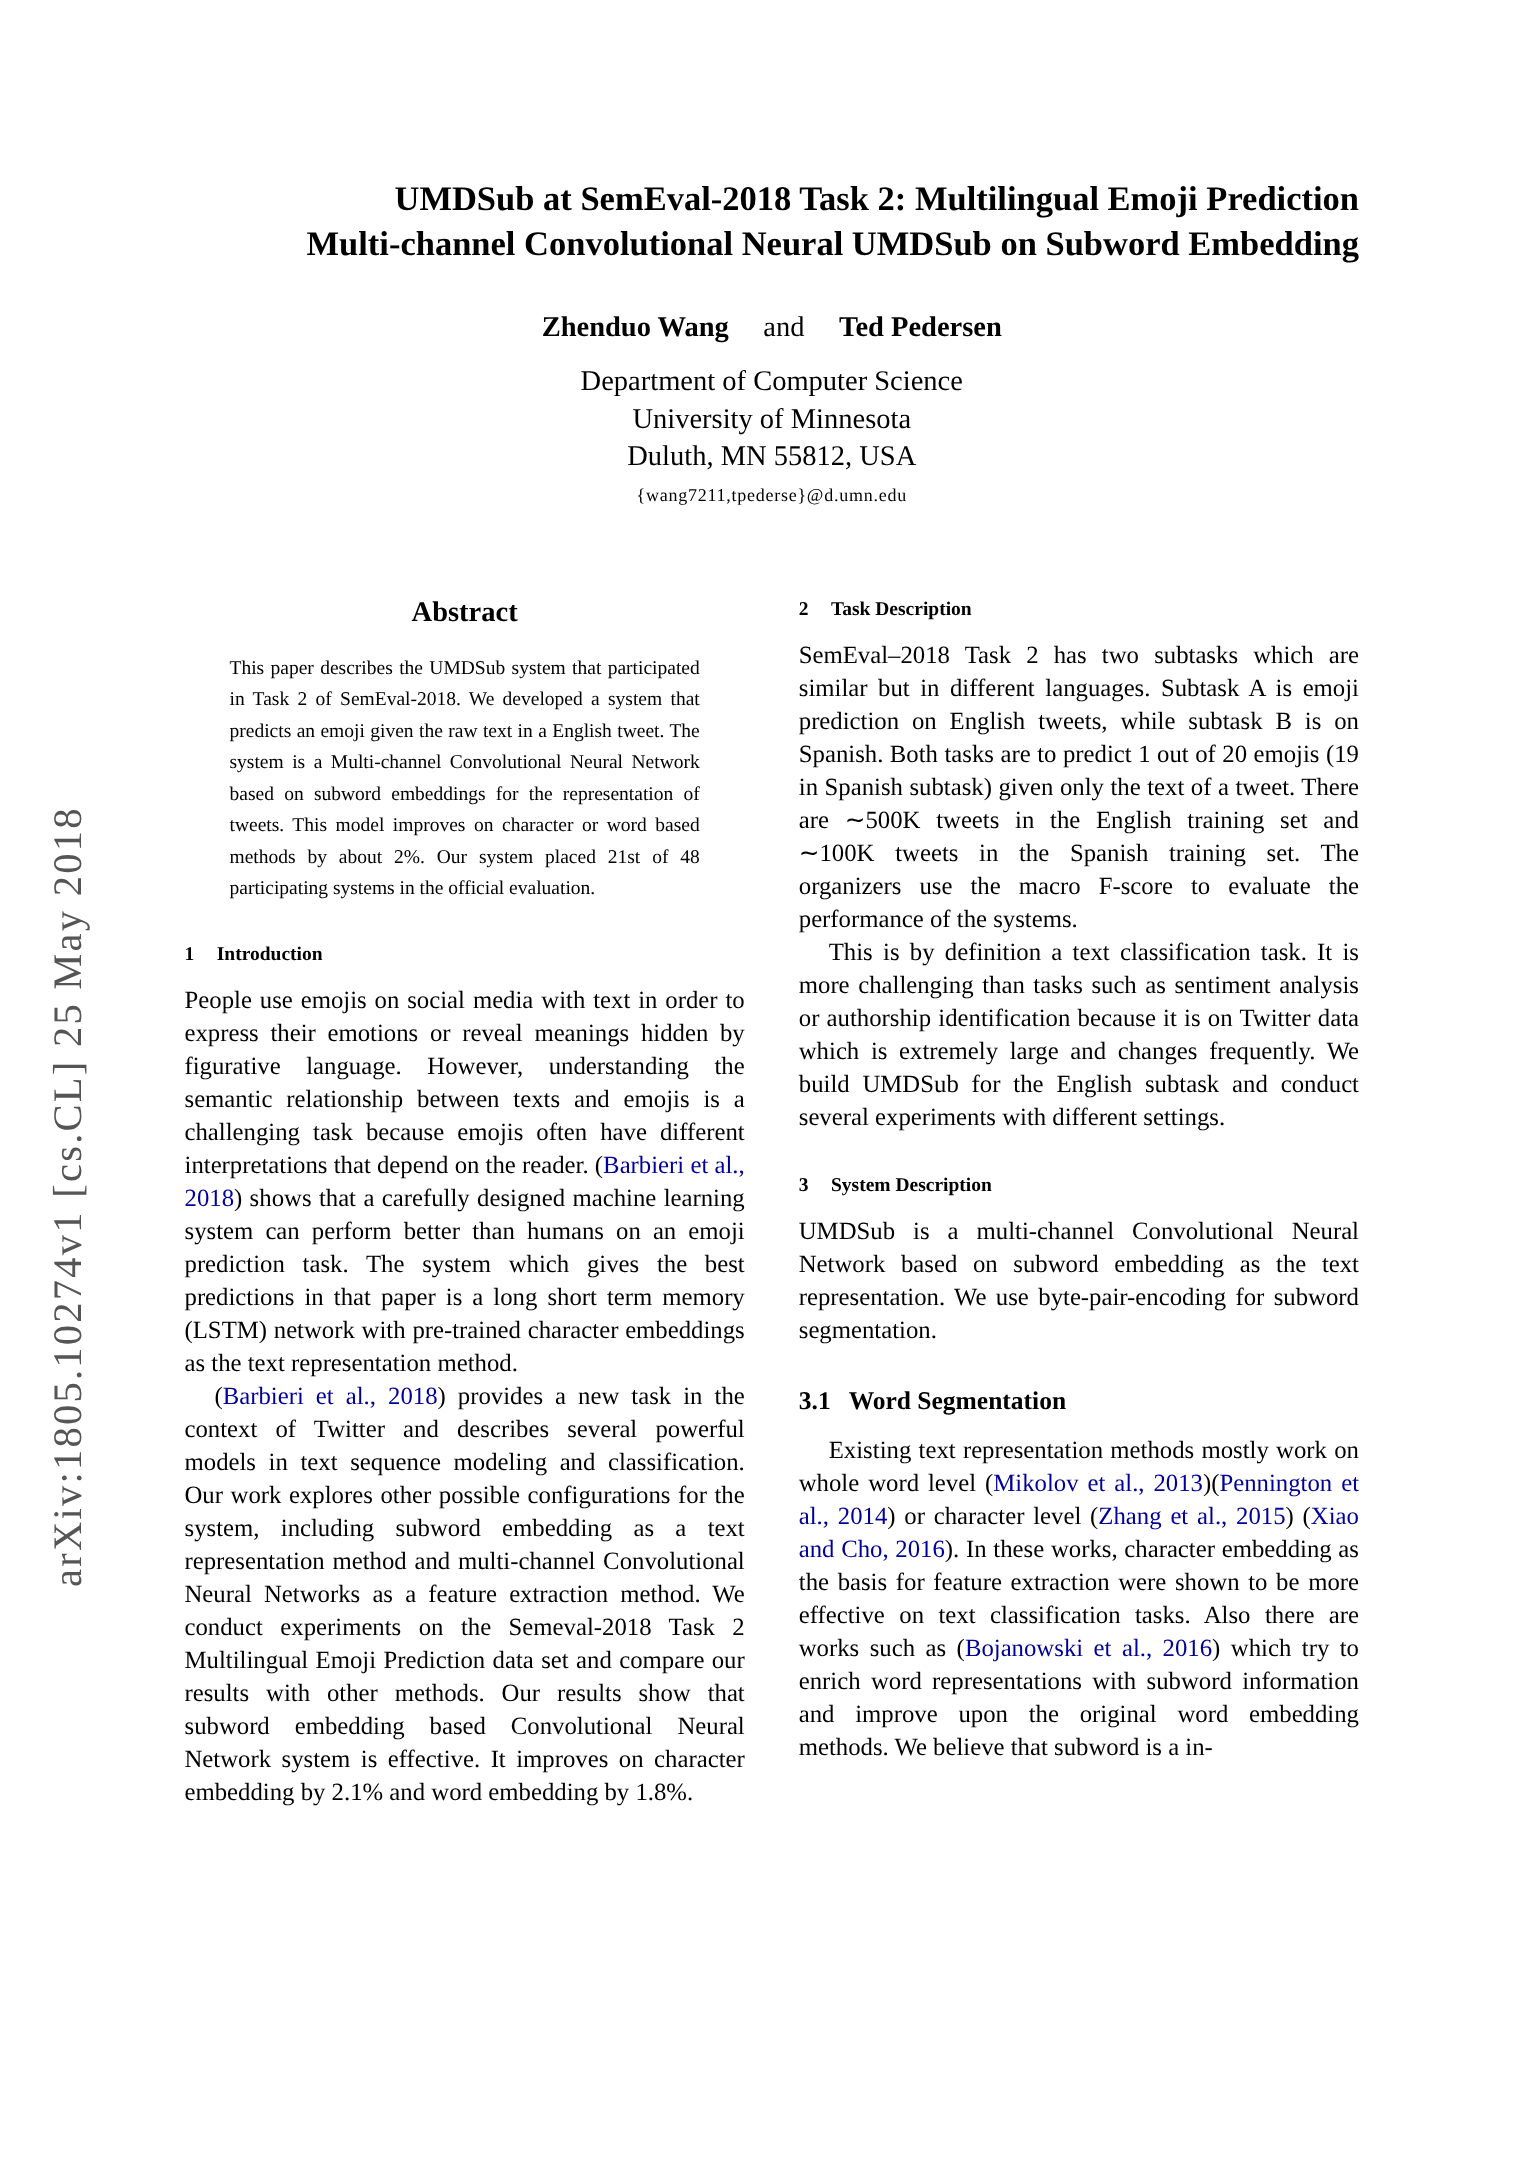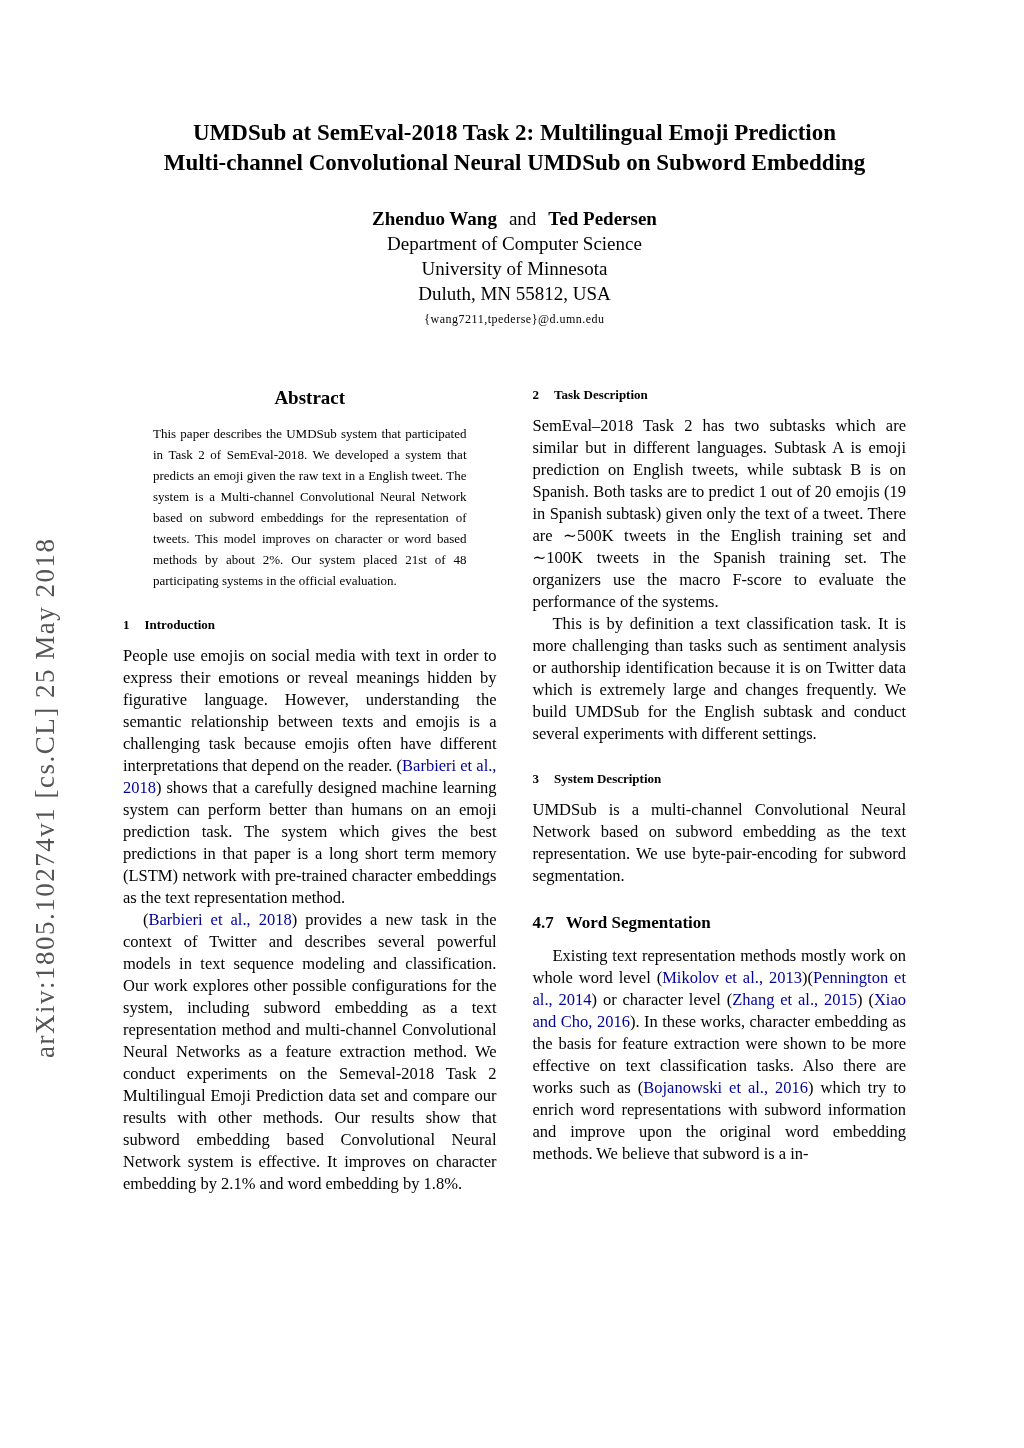--- a/index.html
+++ b/index.html
@@ -24,25 +24,25 @@
     color: var(--stamp-color, #555555);
   }
   .page {
     position: absolute;
     left: 123px;
     top: 0;
     width: 783px;
   }
   .title-block { text-align: center; margin-top: 118px; }
   .paper-title { font-size: 23px; font-weight: bold; line-height: 30px; }
-  .title-line { display: block; }
+  .title-line { display: block; text-align: right; }
   .authors { margin-top: 30px; font-size: 19px; }
   .author-name { font-weight: bold; }
-  .and-word { margin: 0 12px; }
-  .affil { font-size: 19px; line-height: 25px; margin-top: 1px; }
+  .and-word { margin: 0 23px; }
+  .affil { font-size: 19px; line-height: 25px; margin-top: 12px; }
   .email {
     font-family: Liberation Serif, serif;
     font-size: 12px;
     margin-top: 6px;
     letter-spacing: 0.5px;
   }
   .columns { display: flex; gap: 36px; margin-top: 60px; }
   .col { width: 376px; }
   .abstract-heading {
     text-align: center;
@@ -104,18 +104,18 @@
     </div>
 
     <div class="col">
       <h2 class="section-heading first"><span class="sec-num">2</span><span>Task Description</span></h2>
       <p class="body"><span>SemEval–2018 Task 2 has two subtasks which are similar but in different languages. Subtask A is emoji prediction on English tweets, while subtask B is on Spanish. Both tasks are to predict 1 out of 20 emojis (19 in Spanish subtask) given only the text of a tweet. There are ∼500K tweets in the English training set and ∼100K tweets in the Spanish training set. The organizers use the macro F-score to evaluate the performance of the systems.</span></p>
       <p class="body indent"><span>This is by definition a text classification task. It is more challenging than tasks such as sentiment analysis or authorship identification because it is on Twitter data which is extremely large and changes frequently. We build UMDSub for the English subtask and conduct several experiments with different settings.</span></p>
 
       <h2 class="section-heading"><span class="sec-num">3</span><span>System Description</span></h2>
       <p class="body"><span>UMDSub is a multi-channel Convolutional Neural Network based on subword embedding as the text representation. We use byte-pair-encoding for subword segmentation.</span></p>
 
-      <h3 class="subsection-heading"><span class="subsec-num">4.7</span><span>Word Segmentation</span></h3>
+      <h3 class="subsection-heading"><span class="subsec-num">3.1</span><span>Word Segmentation</span></h3>
       <p class="body indent"><span>Existing text representation methods mostly work on whole word level (</span><span class="cite">Mikolov et al., 2013</span><span>)(</span><span class="cite">Pennington et al., 2014</span><span>) or character level (</span><span class="cite">Zhang et al., 2015</span><span>) (</span><span class="cite">Xiao and Cho, 2016</span><span>). In these works, character embedding as the basis for feature extraction were shown to be more effective on text classification tasks. Also there are works such as (</span><span class="cite">Bojanowski et al., 2016</span><span>) which try to enrich word representations with subword information and improve upon the original word embedding methods. We believe that subword is a in-</span></p>
     </div>
 
   </div>
 </div>
 
 </body></html>

